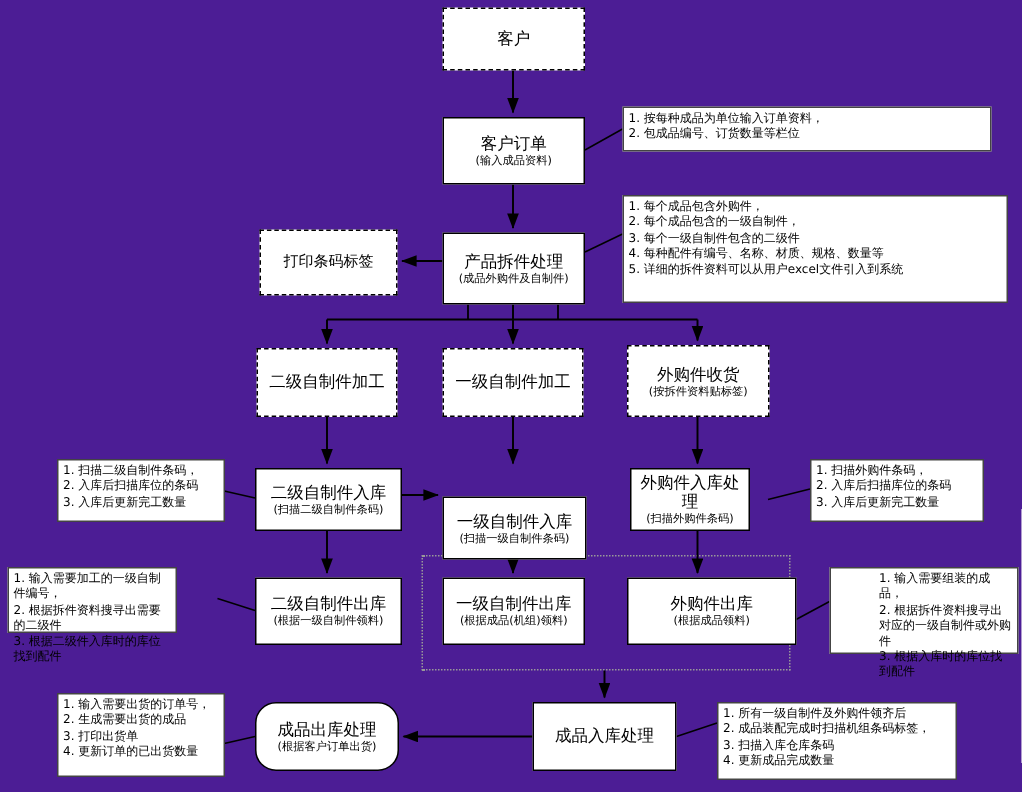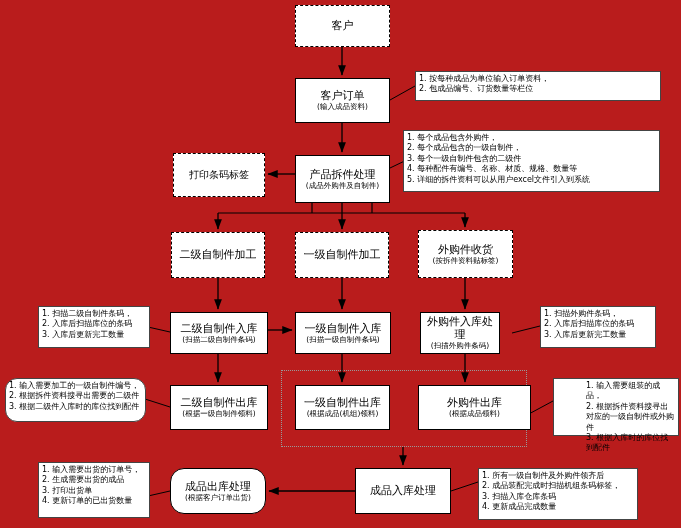--- a/index.html
+++ b/index.html
@@ -1,16 +1,16 @@
 <!DOCTYPE html>
 <html><head>
 <meta charset="utf-8">
 <style>
   html,body{margin:0;padding:0;background:#fff;}
-  #canvas{position:relative;width:681px;height:528px;background:#b91c1c;
+  #canvas{position:relative;width:681px;height:528px;background:#4c1d95;
           font-family:"DejaVu Sans",sans-serif;color:#000;overflow:hidden;}
   #wires{position:absolute;left:0;top:0;z-index:1;}
   .node{position:absolute;z-index:2;border:1.5px solid #000;background:#fff;
         display:flex;flex-direction:column;align-items:center;justify-content:center;
         text-align:center;box-sizing:border-box;padding:2px;}
   .node.dashed{border:1.5px dashed #000;}
   .node .title{font-size:11px;line-height:1.2;}
   .node .sub{font-size:7.5px;line-height:1.15;margin-top:1px;}
   .node.small .title{font-size:10px;}
   .node.small .sub{font-size:7px;}
@@ -99,21 +99,21 @@
   <div class="node dashed" style="left:418px;top:230px;width:95px;height:48px;">
     <span class="title">外购件收货</span>
     <span class="sub">(按拆件资料贴标签)</span>
   </div>
 
   <div class="node" style="left:170px;top:312px;width:98px;height:42px;">
     <span class="title">二级自制件入库</span>
     <span class="sub">(扫描二级自制件条码)</span>
   </div>
 
-  <div class="node" style="left:295px;top:312px;width:96px;height:42px;">
+  <div class="node" style="left:295px;top:331px;width:96px;height:42px;">
     <span class="title">一级自制件入库</span>
     <span class="sub">(扫描一级自制件条码)</span>
   </div>
 
   <div class="node" style="left:420px;top:312px;width:80px;height:42px;">
     <span class="title">外购件入库处理</span>
     <span class="sub">(扫描外购件条码)</span>
   </div>
 
   <div class="node" style="left:170px;top:385px;width:98px;height:45px;">
@@ -136,35 +136,35 @@
     <span class="sub">(根据客户订单出货)</span>
   </div>
 
   <div class="node" style="left:355px;top:468px;width:96px;height:46px;">
     <span class="title">成品入库处理</span>
   </div>
 
   <div class="anno" style="left:415px;top:71px;width:246px;height:30px;">1. 按每种成品为单位输入订单资料，
 2. 包成品编号、订货数量等栏位</div>
 
-  <div class="anno" style="left:403px;top:130px;width:257px;height:62px;">1. 每个成品包含外购件，
+  <div class="anno" style="left:415px;top:130px;width:257px;height:72px;">1. 每个成品包含外购件，
 2. 每个成品包含的一级自制件，
 3. 每个一级自制件包含的二级件
 4. 每种配件有编号、名称、材质、规格、数量等
 5. 详细的拆件资料可以从用户excel文件引入到系统</div>
 
   <div class="anno" style="left:38px;top:306px;width:112px;height:42px;">1. 扫描二级自制件条码，
 2. 入库后扫描库位的条码
 3. 入库后更新完工数量</div>
 
   <div class="anno" style="left:540px;top:306px;width:116px;height:42px;">1. 扫描外购件条码，
 2. 入库后扫描库位的条码
 3. 入库后更新完工数量</div>
 
-  <div class="anno" style="left:5px;top:378px;width:141px;height:44px;border-radius:12px;">1. 输入需要加工的一级自制件编号，
+  <div class="anno" style="left:5px;top:378px;width:113px;height:44px;">1. 输入需要加工的一级自制件编号，
 2. 根据拆件资料搜寻出需要的二级件
 3. 根据二级件入库时的库位找到配件</div>
 
   <div class="anno" style="left:553px;top:378px;width:126px;height:58px;padding-left:32px;">1. 输入需要组装的成品，
 2. 根据拆件资料搜寻出对应的一级自制件或外购件
 3. 根据入库时的库位找到配件</div>
 
   <div class="anno" style="left:38px;top:462px;width:112px;height:56px;">1. 输入需要出货的订单号，
 2. 生成需要出货的成品
 3. 打印出货单

